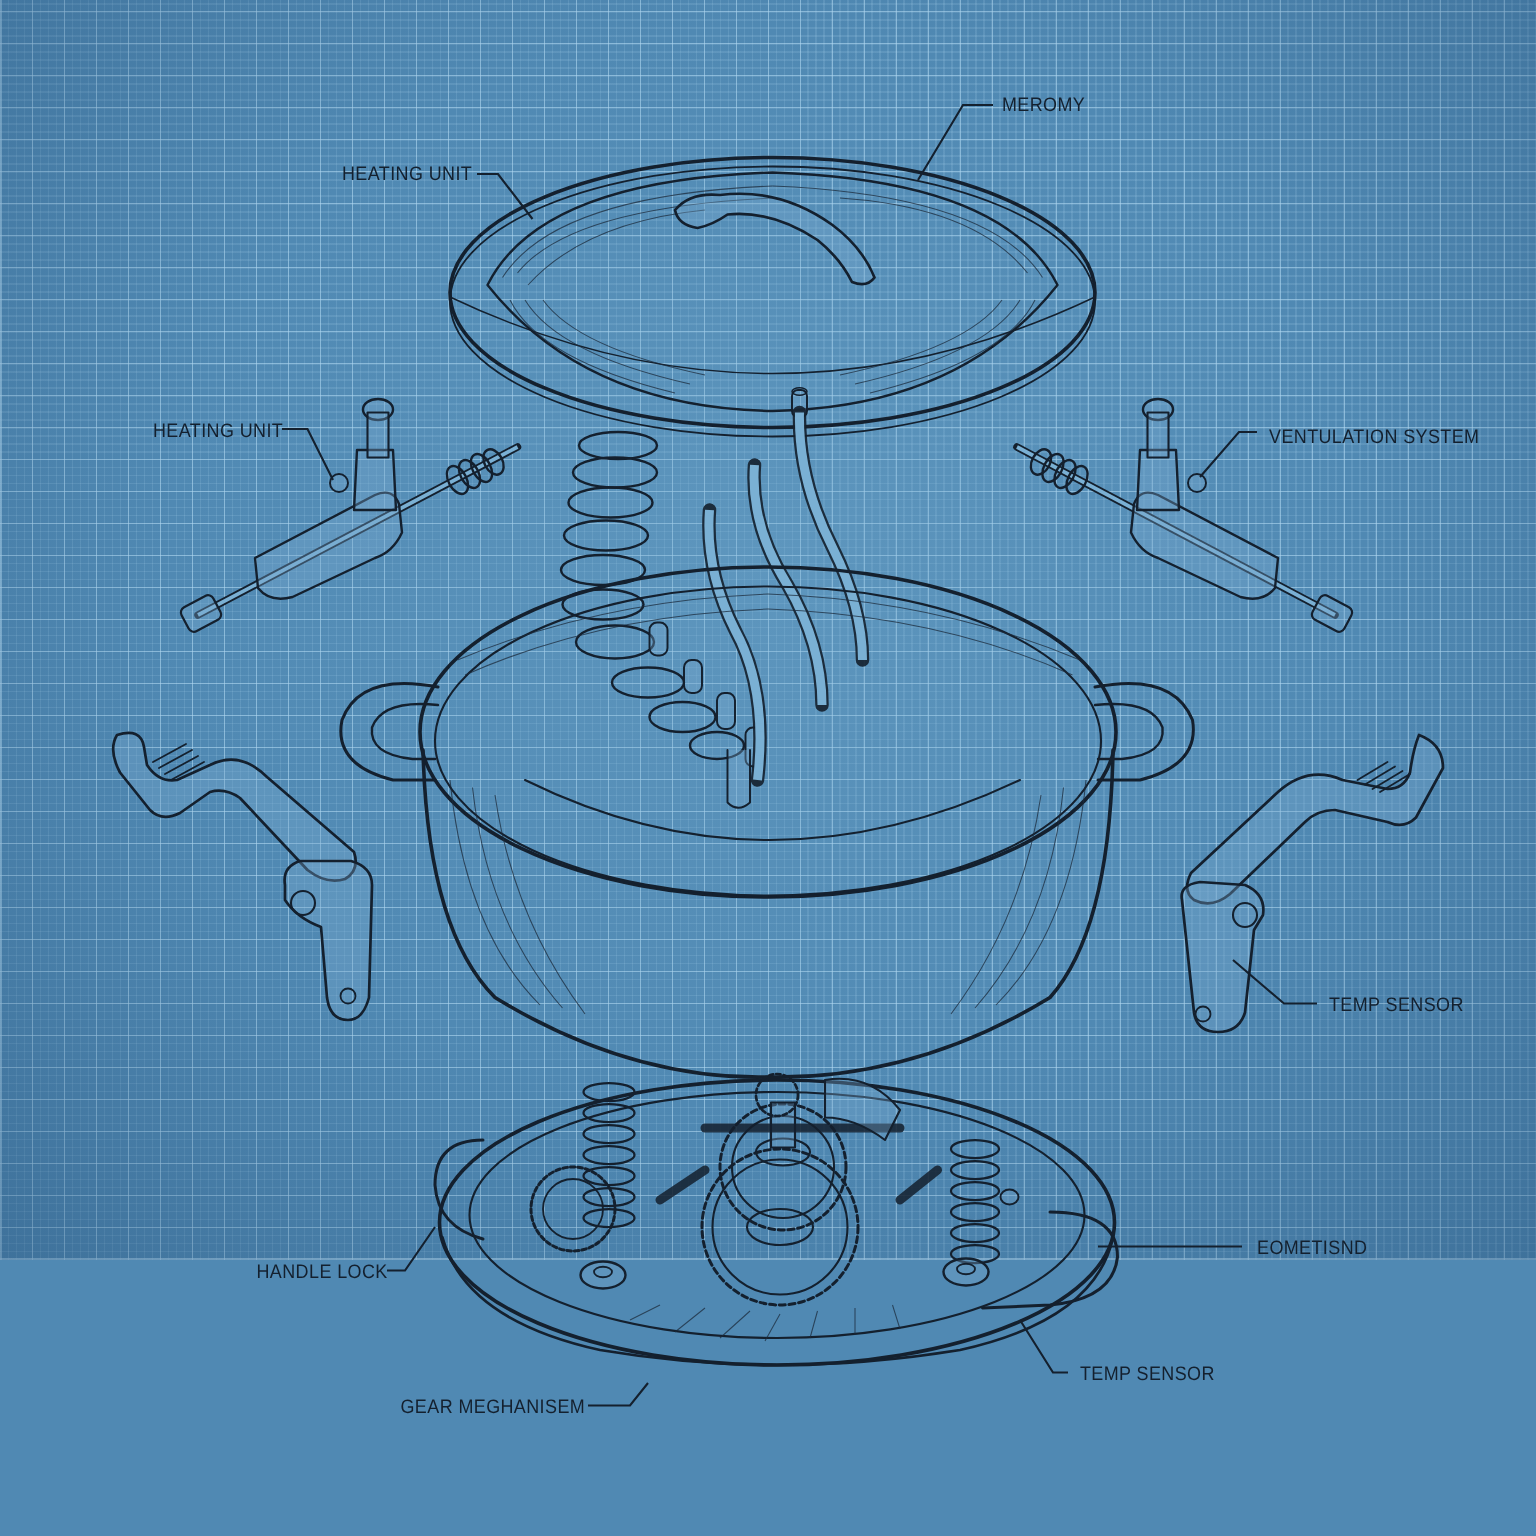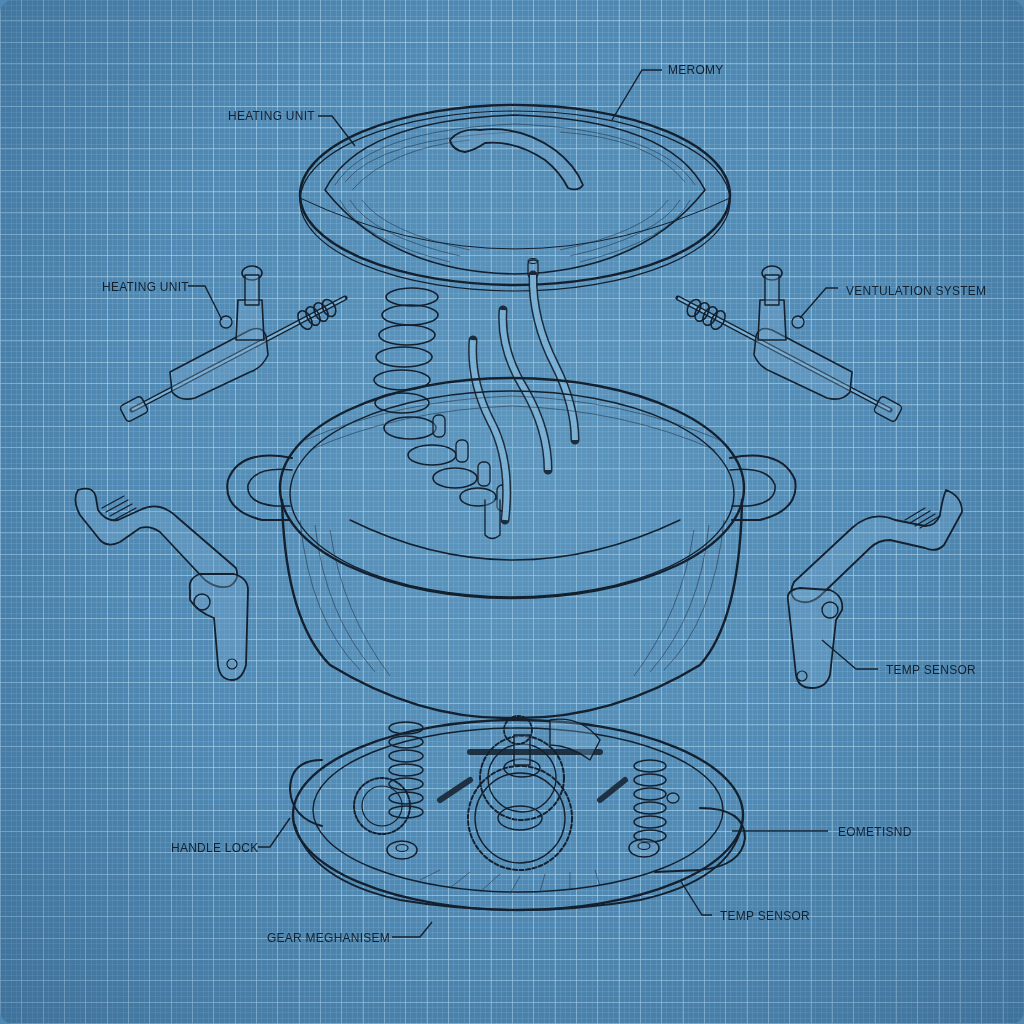--- a/index.html
+++ b/index.html
@@ -2,29 +2,28 @@
 <html><head>
 <meta charset="utf-8">
 <style>
   html, body { margin: 0; padding: 0; }
   body {
     width: 1024px; height: 1024px; overflow: hidden;
     background: #5089b3;
     font-family: "Liberation Sans", sans-serif;
   }
   .canvas {
-    position: relative; width: 1024px; height: 1024px;
+    position: relative; width: 1024px; height: 840px;
     background:
       radial-gradient(ellipse at 50% 45%, rgba(120,175,210,0.35) 0%, rgba(60,110,150,0.0) 55%, rgba(30,70,110,0.35) 100%),
       repeating-linear-gradient(0deg, rgba(175,215,240,0.55) 0px, rgba(175,215,240,0.55) 1px, transparent 1px, transparent 21.33px),
       repeating-linear-gradient(90deg, rgba(175,215,240,0.55) 0px, rgba(175,215,240,0.55) 1px, transparent 1px, transparent 21.33px),
       repeating-linear-gradient(0deg, rgba(175,215,240,0.16) 0px, rgba(175,215,240,0.16) 1px, transparent 1px, transparent 5.33px),
       repeating-linear-gradient(90deg, rgba(175,215,240,0.16) 0px, rgba(175,215,240,0.16) 1px, transparent 1px, transparent 5.33px),
       #5089b3;
-    border-radius: 13px;
   }
   svg.drawing { position: absolute; left: 0; top: 0; }
   .label {
     position: absolute;
     font-family: "Liberation Sans", sans-serif;
     font-size: 13px;
     letter-spacing: 0.3px;
     color: #14202e;
     white-space: nowrap;
     transform: scaleX(0.92);

